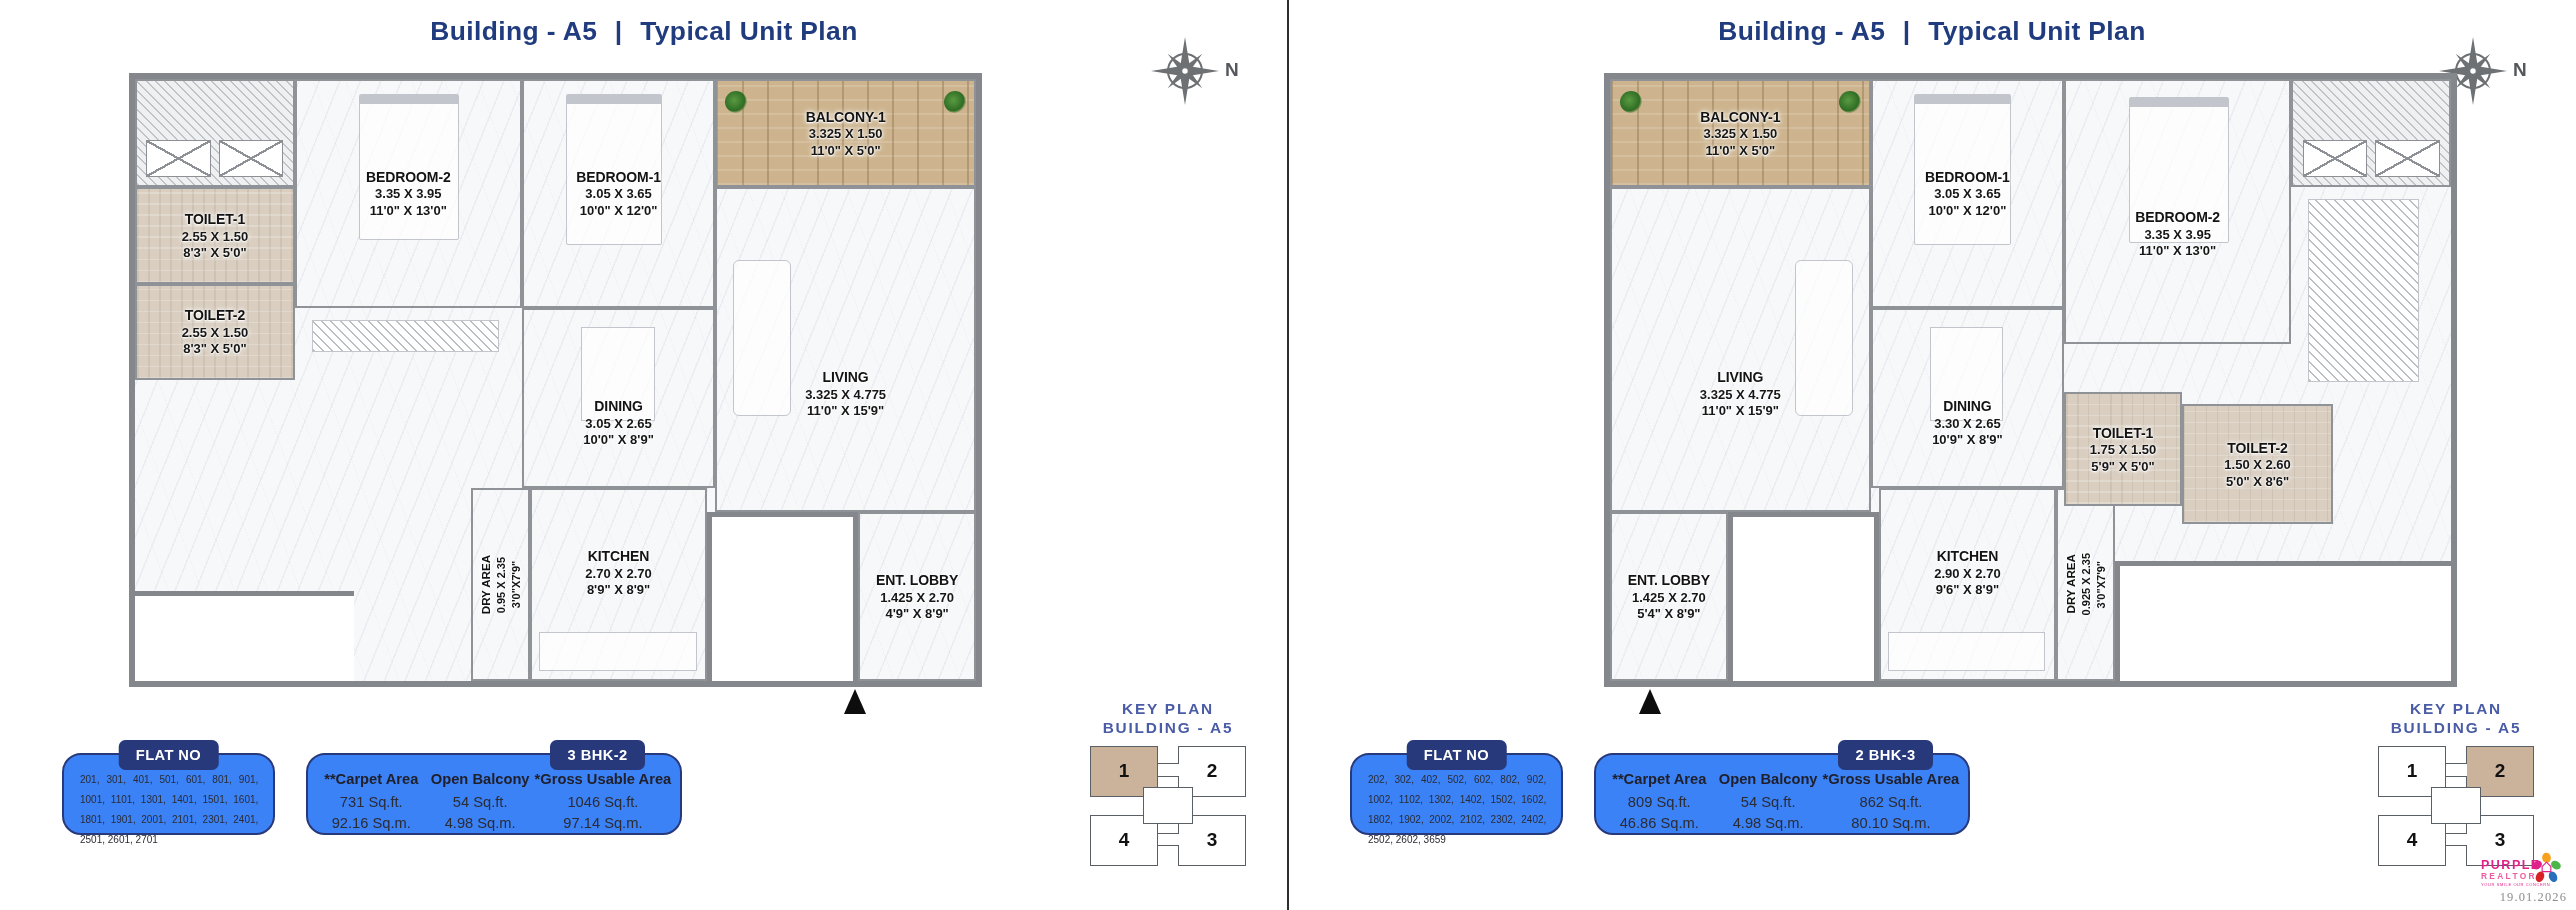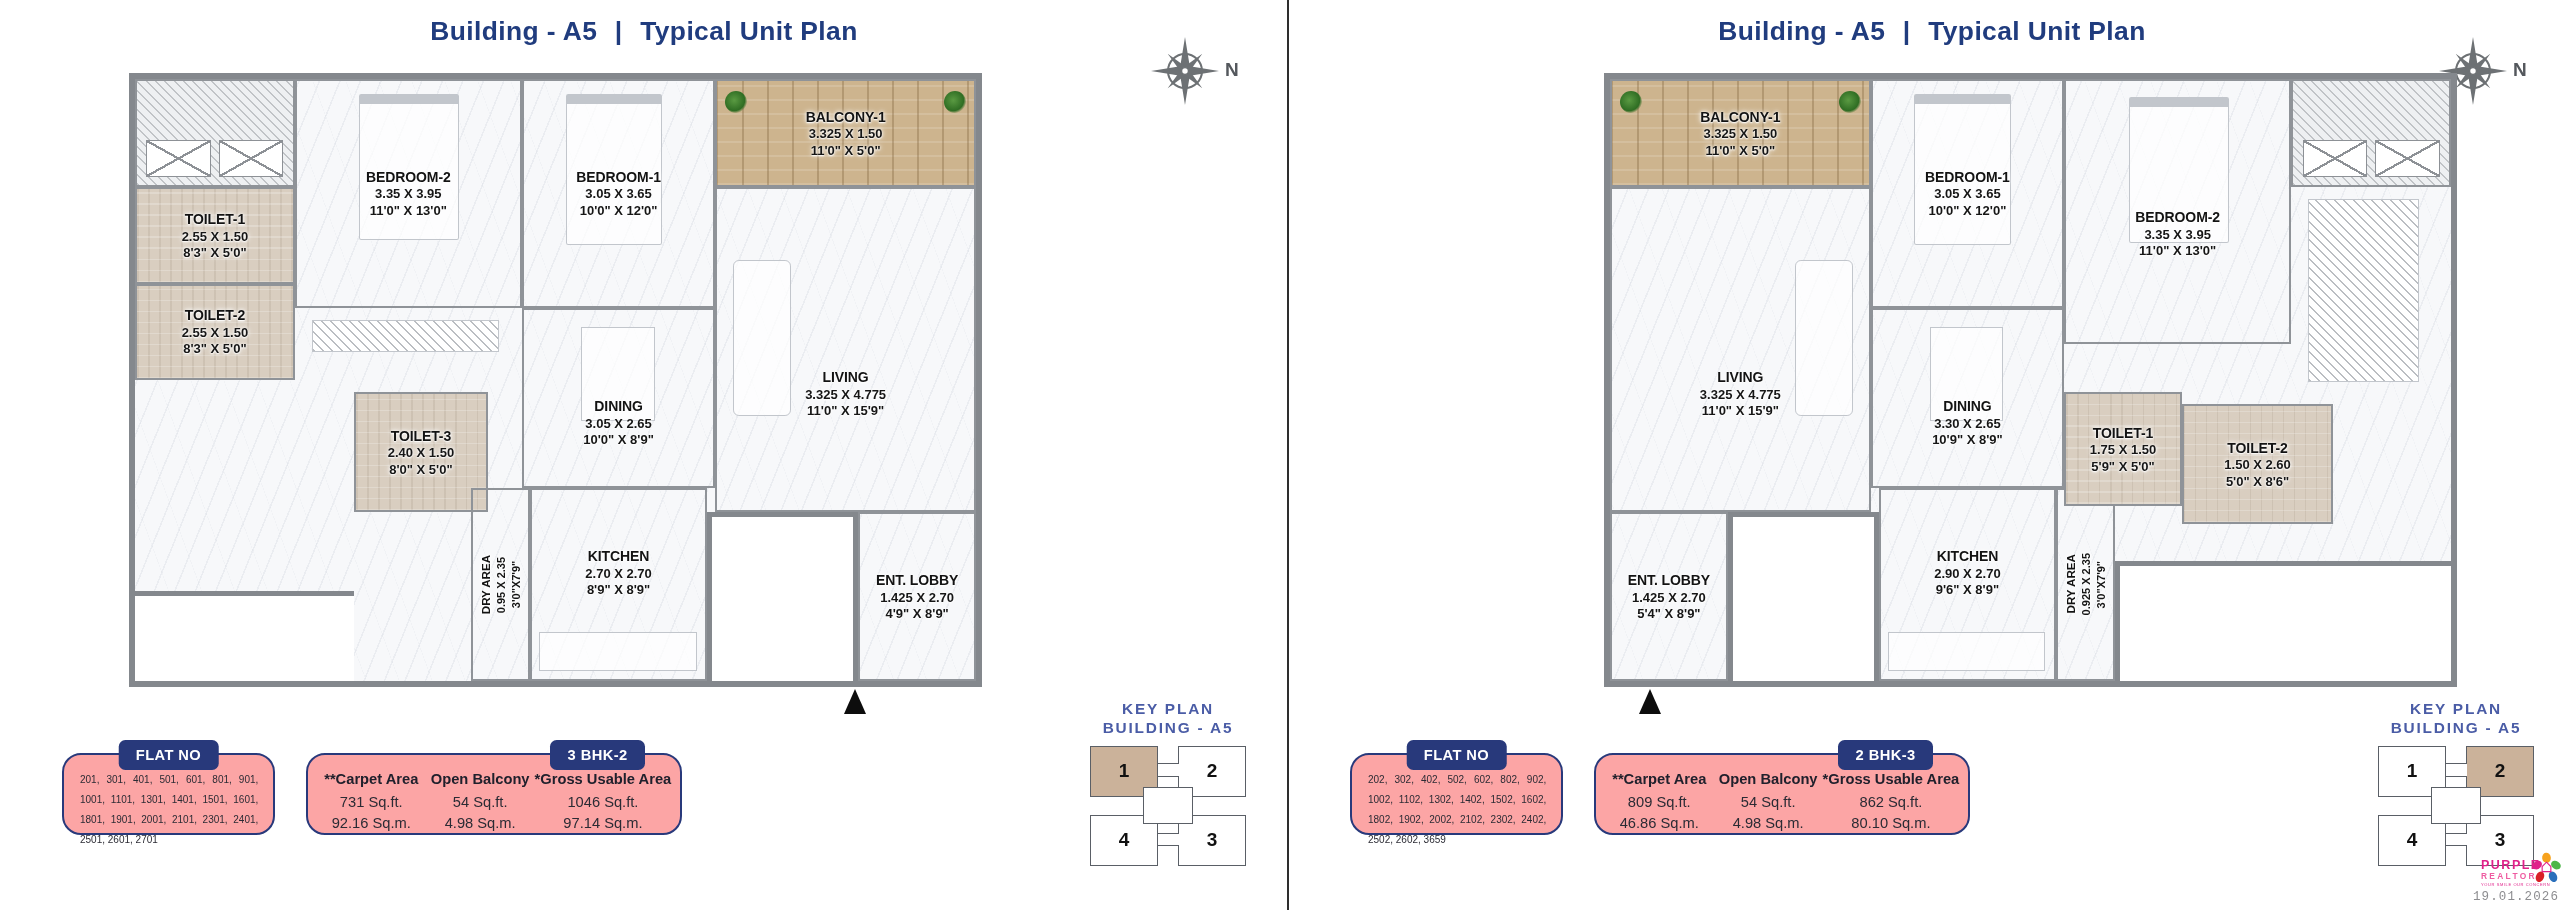--- a/index.html
+++ b/index.html
@@ -84,21 +84,21 @@
     position:absolute;width:22px;height:22px;border-radius:50%;z-index:2;
     background:radial-gradient(circle at 42% 42%, #5a9a42, #2f6d23 58%, rgba(47,109,35,0) 74%);
   }
   .entry{position:absolute;width:0;height:0;z-index:3;
     border-left:11px solid transparent;border-right:11px solid transparent;border-bottom:25px solid #0d0d0d;}
   .p0 .entry{left:844px;top:689px;}
   .p1 .entry{left:351px;top:689px;}
 
   
   .ibox{
-    position:absolute;top:753px;height:82px;background:#fca5a5;
+    position:absolute;top:753px;height:82px;background:#3b82f6;
     border:2.2px solid #28397b;border-radius:19px;box-sizing:border-box;
   }
   .box-flat{left:62px;width:213px;}
   .box-area{left:306px;width:376px;}
   .badge{
     position:absolute;top:-14.7px;background:#28397b;color:#fff;font-weight:bold;
     font-size:14.7px;line-height:1;padding:7.3px 17.6px;border-radius:6.6px;letter-spacing:0.4px;white-space:nowrap;
   }
   .badge-center{left:50%;transform:translateX(-50%);}
   .badge-area{left:242px;}
@@ -124,21 +124,21 @@
   .t-top{left:68px;top:17.6px;} .t-bottom{left:68px;top:87px;}
   .kp-cross{position:absolute;left:53px;top:41px;width:50px;height:37px;background:#fff;border:1.5px solid #5a5f66;box-sizing:border-box;}
 
   
   .brand{position:absolute;left:1193px;top:859px;width:94px;}
   .bn1{font-size:12.5px;font-weight:bold;color:#e0218a;letter-spacing:1.5px;line-height:13.2px;}
   .bn2{font-size:8.4px;font-weight:bold;color:#ef5ba1;letter-spacing:2.3px;line-height:9.5px;}
   .btag{font-size:4px;color:#e0218a;letter-spacing:0.6px;line-height:5.9px;}
   .bstar{position:absolute;left:51px;top:-7.3px;width:29px;height:32px;}
   .date{
-    position:absolute;right:17px;top:890px;font-family:Liberation Mono, monospace;
+    position:absolute;right:9px;top:890px;font-family:Liberation Serif, serif;
     font-size:12.5px;color:#8d8d90;letter-spacing:1.1px;
   }
 </style>
 </head>
 <body>
 
 <div class="panel p0">
   <div class="ptitle">
     <span>Building - A5</span><span class="sep">|</span><span>Typical Unit Plan</span>
   </div>
@@ -216,27 +216,20 @@
       <div class="furn" style="left:30%;top:10%;width:38%;height:52%;"></div>
       <div class="lbl" style="margin-top:26%;">
           <span class="rn">DINING</span>
           <span class="rm">3.05 X 2.65</span>
           <span class="rf">10'0" X 8'9"</span>
         </div>
     </div>
 
     <div class="furn ward" style="left:21%;top:40%;width:22%;height:5%;"></div>
 
-    <div class="room toiletbg" style="left:26%;top:52%;width:16%;height:20%;">
-      <div class="lbl">
-          <span class="rn">TOILET-3</span>
-          <span class="rm">2.40 X 1.50</span>
-          <span class="rf">8'0" X 5'0"</span>
-        </div>
-    </div>
 
     <div class="room vert" style="left:40%;top:68%;width:7%;height:32%;">
       <div class="lbl">
           <span class="rn">DRY AREA</span>
           <span class="rm">0.95 X 2.35</span>
           <span class="rf">3'0"X7'9"</span>
         </div>
     </div>
 
     <div class="room" style="left:47%;top:68%;width:21%;height:32%;">

